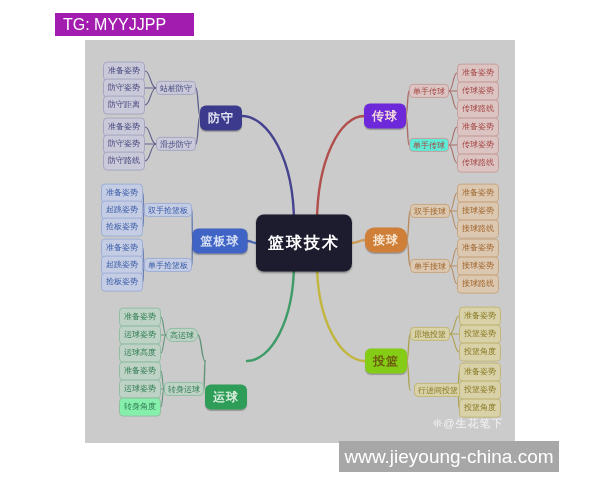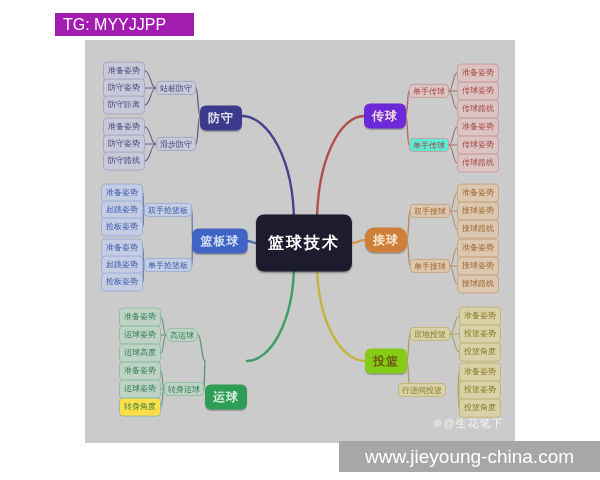--- a/index.html
+++ b/index.html
@@ -13,21 +13,21 @@
   .center-node{font-size:16px;font-weight:bold;letter-spacing:2px;padding:18px 12px;
                border-radius:8px;box-shadow:0 1px 2px rgba(0,0,0,.35);}
   .branch-node{font-size:12px;font-weight:bold;letter-spacing:1px;padding:4px 8px;
                border-radius:6px;box-shadow:0 1px 1px rgba(0,0,0,.25);}
   .sub-node{font-size:8px;line-height:1.15;padding:1.5px 3px;border-radius:4px;border:1px solid;}
   .leaf-node{font-size:8px;line-height:1.1;padding:4px 4px;border-radius:4px;border:1px solid;}
   .wm-top{position:absolute;left:9px;top:13px;width:139px;height:23px;background:#a21caf;
           color:#ffffff;font-size:16px;line-height:23px;padding-left:8px;box-sizing:border-box;margin-left:46px;}
   .wm-corner{position:absolute;left:433px;top:416px;font-size:11px;color:rgba(255,255,255,0.78);
              letter-spacing:1px;}
-  .wm-bottom{position:absolute;left:339px;top:441px;width:261px;height:31px;background:#a7a7a7;
+  .wm-bottom{position:absolute;left:339px;top:441px;width:220px;height:31px;background:#a7a7a7;
              color:#ffffff;font-size:19px;line-height:31px;text-align:center;}
 </style>
 </head>
 <body>
 
 <div class="stage">
   <div class="panel"></div>
   <svg id="edges" viewBox="0 0 600 480">
       <path d="M 294 223.5 C 294 159, 268 116, 242 116" stroke="#45438f" stroke-width="2.4" fill="none" stroke-linecap="round"></path>
       <path d="M 200 116 C 198 116, 198 88, 196 88" stroke="#62628f" stroke-width="1.4" fill="none" stroke-linecap="round"></path>
@@ -105,21 +105,21 @@
       <div class="node leaf-node" style="left: 122px; top: 265px; background: rgb(196, 205, 228); color: rgb(58, 90, 166); border-color: rgb(157, 173, 214);">起跳姿势</div>
       <div class="node leaf-node" style="left: 122px; top: 282px; background: rgb(196, 205, 228); color: rgb(58, 90, 166); border-color: rgb(157, 173, 214);">抢板姿势</div>
       <div class="node branch-node" style="left: 226px; top: 361px; background: rgb(46, 157, 88); color: rgb(220, 239, 224); margin-top: 36px;">运球</div>
       <div class="node sub-node" style="left: 182px; top: 335px; background: rgb(190, 211, 198); color: rgb(46, 123, 80); border-color: rgb(147, 189, 163); border-radius: 6px;">高运球</div>
       <div class="node leaf-node" style="left: 140px; top: 317px; background: rgb(190, 211, 198); color: rgb(46, 123, 80); border-color: rgb(147, 189, 163);">准备姿势</div>
       <div class="node leaf-node" style="left: 140px; top: 335px; background: rgb(190, 211, 198); color: rgb(46, 123, 80); border-color: rgb(147, 189, 163);">运球姿势</div>
       <div class="node leaf-node" style="left: 140px; top: 353px; background: rgb(190, 211, 198); color: rgb(46, 123, 80); border-color: rgb(147, 189, 163);">运球高度</div>
       <div class="node sub-node" style="left: 184px; top: 389px; background: rgb(190, 211, 198); color: rgb(46, 123, 80); border-color: rgb(147, 189, 163);">转身运球</div>
       <div class="node leaf-node" style="left: 140px; top: 371px; background: rgb(190, 211, 198); color: rgb(46, 123, 80); border-color: rgb(147, 189, 163);">准备姿势</div>
       <div class="node leaf-node" style="left: 140px; top: 389px; background: rgb(190, 211, 198); color: rgb(46, 123, 80); border-color: rgb(147, 189, 163);">运球姿势</div>
-      <div class="node leaf-node" style="left: 140px; top: 407px; background: #fde047; color: rgb(46, 123, 80); border-color: rgb(147, 189, 163); text-align: right;">转身角度</div>
+      <div class="node leaf-node" style="left: 140px; top: 407px; background: #86efac; color: rgb(46, 123, 80); border-color: rgb(147, 189, 163); text-align: right;">转身角度</div>
       <div class="node branch-node" style="left: 385px; top: 116px; background: #6d28d9; color: rgb(245, 220, 220);">传球</div>
       <div class="node sub-node" style="left: 429px; top: 91px; background: rgb(220, 196, 195); color: rgb(163, 70, 66); border-color: rgb(197, 159, 157);">单手传球</div>
       <div class="node leaf-node" style="left: 478px; top: 73px; background: rgb(220, 196, 195); color: rgb(163, 70, 66); border-color: rgb(197, 159, 157);">准备姿势</div>
       <div class="node leaf-node" style="left: 478px; top: 91px; background: rgb(220, 196, 195); color: rgb(163, 70, 66); border-color: rgb(197, 159, 157);">传球姿势</div>
       <div class="node leaf-node" style="left: 478px; top: 109px; background: rgb(220, 196, 195); color: rgb(163, 70, 66); border-color: rgb(197, 159, 157);">传球路线</div>
       <div class="node sub-node" style="left: 429px; top: 145px; background: #5eead4; color: rgb(163, 70, 66); border-color: rgb(197, 159, 157);">单手传球</div>
       <div class="node leaf-node" style="left: 478px; top: 127px; background: rgb(220, 196, 195); color: rgb(163, 70, 66); border-color: rgb(197, 159, 157);">准备姿势</div>
       <div class="node leaf-node" style="left: 478px; top: 145px; background: rgb(220, 196, 195); color: rgb(163, 70, 66); border-color: rgb(197, 159, 157);">传球姿势</div>
       <div class="node leaf-node" style="left: 478px; top: 163px; background: rgb(220, 196, 195); color: rgb(163, 70, 66); border-color: rgb(197, 159, 157);">传球路线</div>
       <div class="node branch-node" style="left: 386px; top: 240px; background: rgb(207, 127, 55); color: rgb(247, 230, 210); border-radius: 9px;">接球</div>
@@ -129,21 +129,21 @@
       <div class="node leaf-node" style="left: 478px; top: 229px; background: rgb(220, 199, 176); color: rgb(160, 103, 46); border-color: rgb(199, 167, 129);">接球路线</div>
       <div class="node sub-node" style="left: 430px; top: 266px; background: rgb(220, 199, 176); color: rgb(160, 103, 46); border-color: rgb(199, 167, 129);">单手接球</div>
       <div class="node leaf-node" style="left: 478px; top: 248px; background: rgb(220, 199, 176); color: rgb(160, 103, 46); border-color: rgb(199, 167, 129);">准备姿势</div>
       <div class="node leaf-node" style="left: 478px; top: 266px; background: rgb(220, 199, 176); color: rgb(160, 103, 46); border-color: rgb(199, 167, 129);">接球姿势</div>
       <div class="node leaf-node" style="left: 478px; top: 284px; background: rgb(220, 199, 176); color: rgb(160, 103, 46); border-color: rgb(199, 167, 129);">接球路线</div>
       <div class="node branch-node" style="left: 386px; top: 361px; background: #84cc16; color: rgb(109, 92, 14);">投篮</div>
       <div class="node sub-node" style="left: 430px; top: 334px; background: rgb(217, 210, 168); color: rgb(135, 119, 34); border-color: rgb(193, 182, 119);">原地投篮</div>
       <div class="node leaf-node" style="left: 480px; top: 316px; background: rgb(217, 210, 168); color: rgb(135, 119, 34); border-color: rgb(193, 182, 119);">准备姿势</div>
       <div class="node leaf-node" style="left: 480px; top: 334px; background: rgb(217, 210, 168); color: rgb(135, 119, 34); border-color: rgb(193, 182, 119);">投篮姿势</div>
       <div class="node leaf-node" style="left: 480px; top: 352px; background: rgb(217, 210, 168); color: rgb(135, 119, 34); border-color: rgb(193, 182, 119);">投篮角度</div>
-      <div class="node sub-node" style="left: 422px; top: 390px; background: rgb(217, 210, 168); color: rgb(135, 119, 34); border-color: rgb(193, 182, 119);">行进间投篮</div>
+      <div class="node sub-node" style="left: 438px; top: 390px; background: rgb(217, 210, 168); color: rgb(135, 119, 34); border-color: rgb(193, 182, 119);">行进间投篮</div>
       <div class="node leaf-node" style="left: 480px; top: 372px; background: rgb(217, 210, 168); color: rgb(135, 119, 34); border-color: rgb(193, 182, 119);">准备姿势</div>
       <div class="node leaf-node" style="left: 480px; top: 390px; background: rgb(217, 210, 168); color: rgb(135, 119, 34); border-color: rgb(193, 182, 119);">投篮姿势</div>
       <div class="node leaf-node" style="left: 480px; top: 408px; background: rgb(217, 210, 168); color: rgb(135, 119, 34); border-color: rgb(193, 182, 119);">投篮角度</div>
     </div>
   <div class="wm-top">TG: MYYJJPP</div>
   <div class="wm-corner">❊@生花笔下</div>
   <div class="wm-bottom">www.jieyoung-china.com</div>
 </div>
 
 </body></html>

